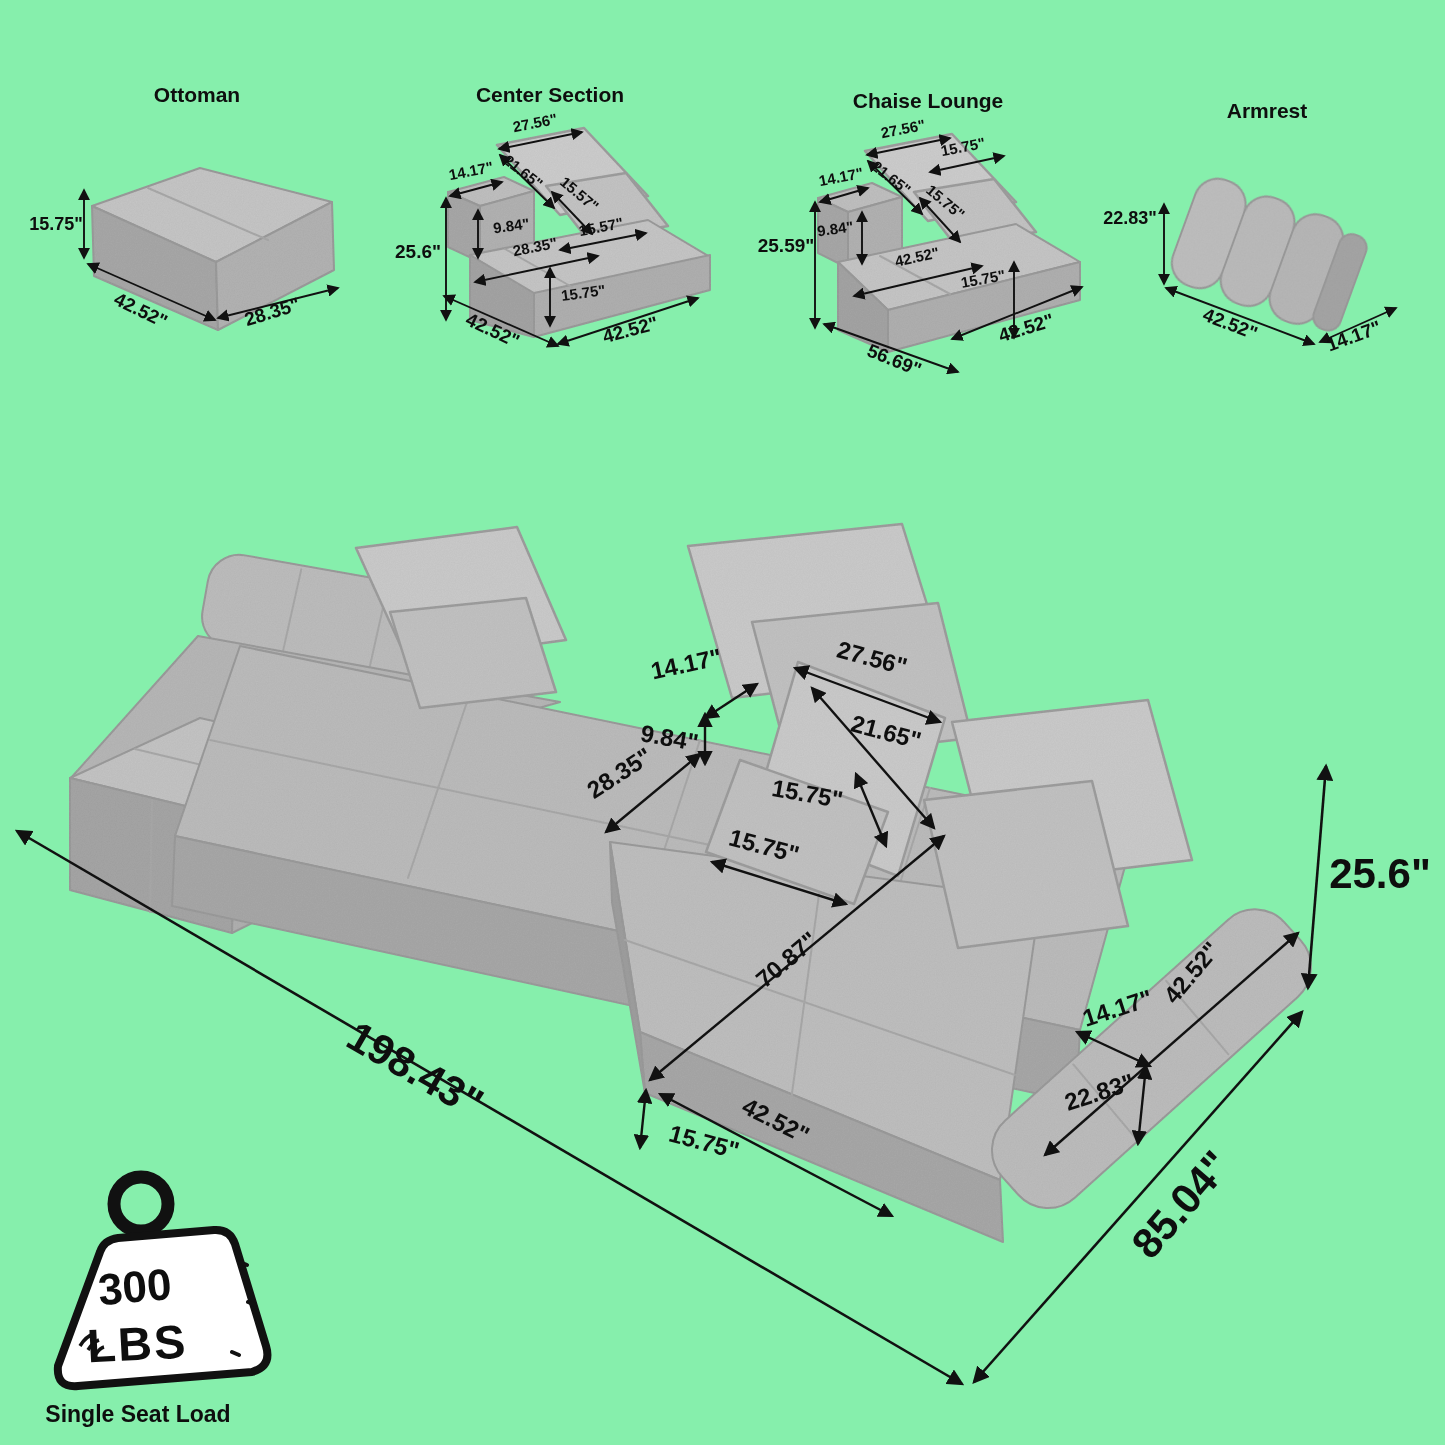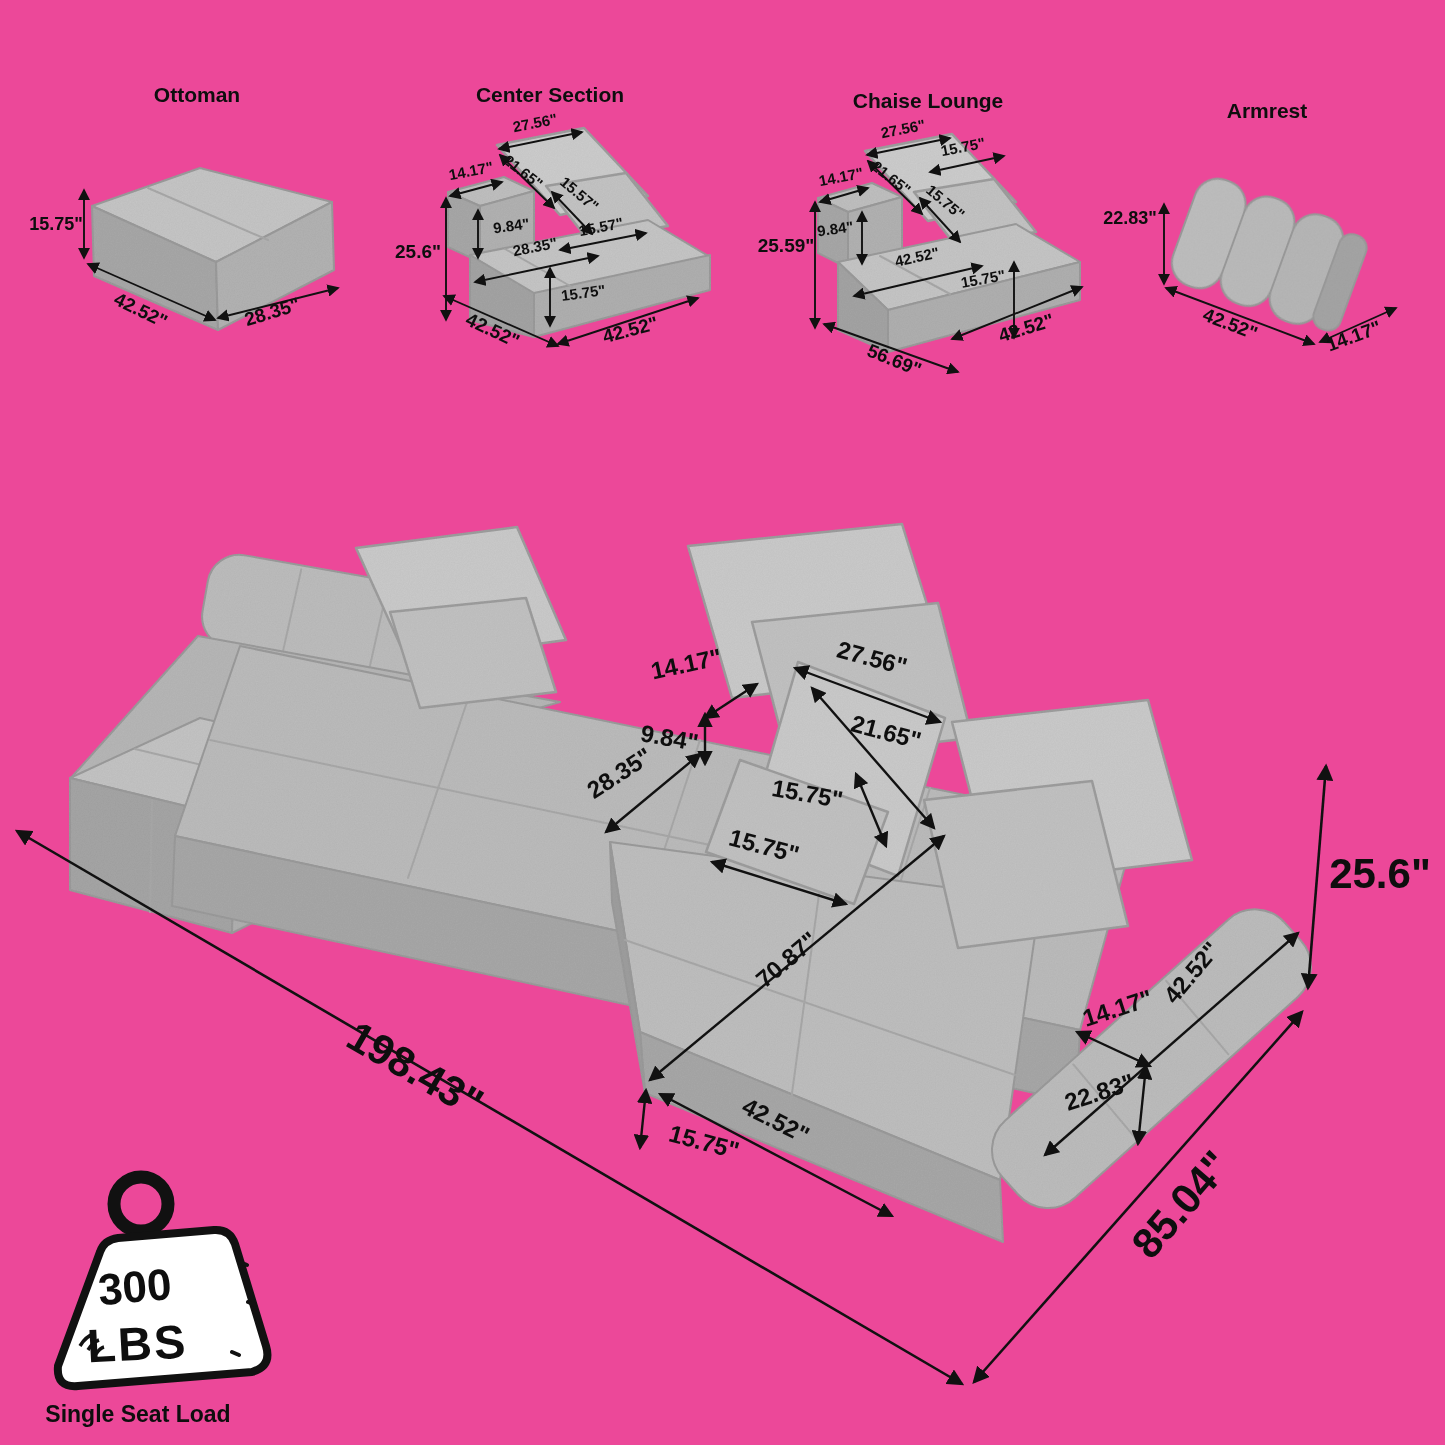--- a/index.html
+++ b/index.html
@@ -1,16 +1,16 @@
 <!DOCTYPE html>
 <html><head>
 <meta charset="utf-8">
 <style>
   html,body{margin:0;padding:0;background:#fff;}
-  .canvas{position:relative;width:1445px;height:1445px;background:#ec4899;overflow:hidden;}
+  .canvas{position:relative;width:1445px;height:1445px;background:#86efac;overflow:hidden;}
   svg{position:absolute;left:0;top:0;}
   text{font-family:"Liberation Sans","DejaVu Sans",sans-serif;font-weight:bold;fill:#0e0e0e;text-anchor:middle;user-select:none;}
   .f15{font-size:15px}
   .f18{font-size:18px}
   .f19{font-size:19px}
   .f21{font-size:21px}
   .f24{font-size:24px}
   .f42{font-size:42px}
   .f44{font-size:44px}
   .f47{font-size:47px;letter-spacing:2px}

